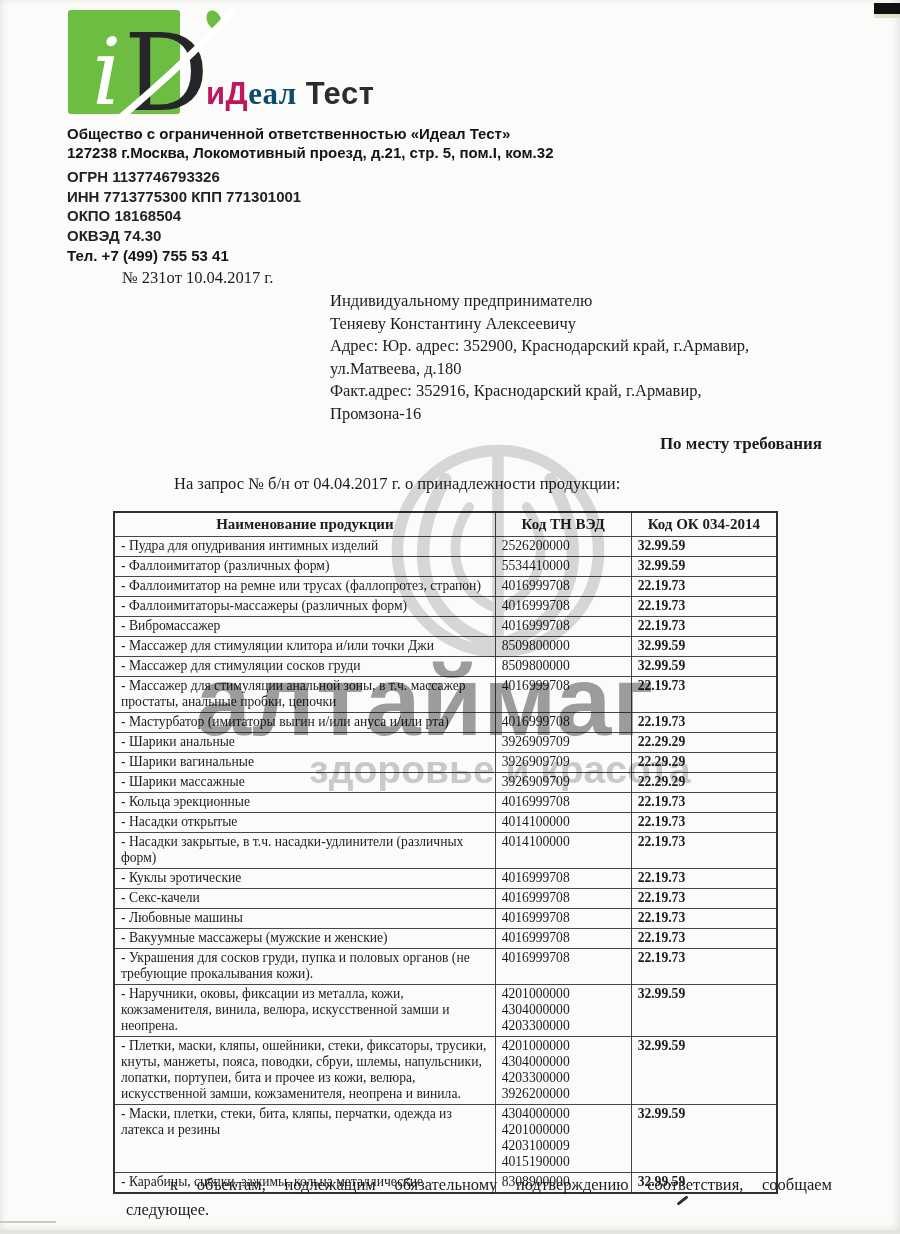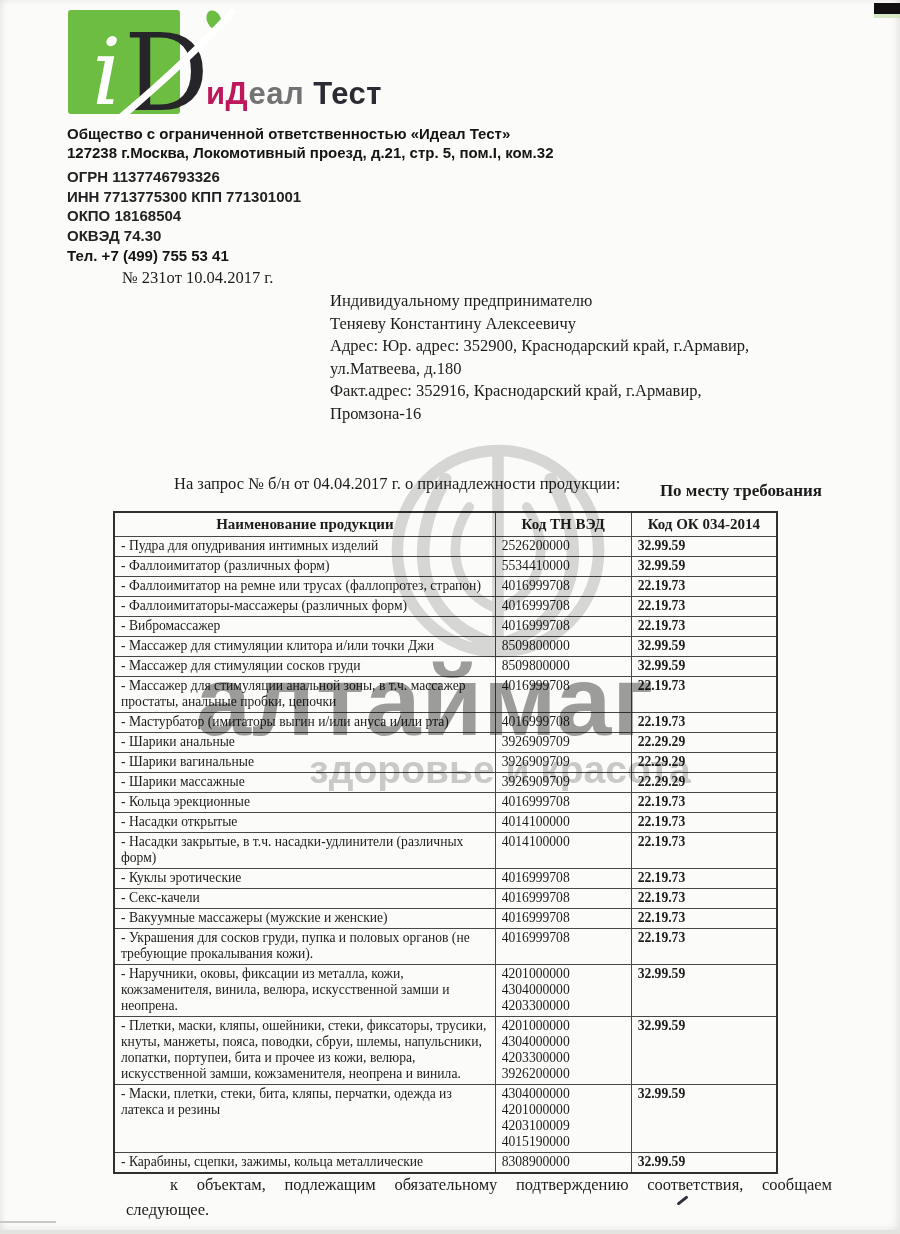--- a/index.html
+++ b/index.html
@@ -8,30 +8,30 @@
     background:#fbfbf9;overflow:hidden;
     box-shadow:inset -4px 0 8px rgba(0,0,0,.05), inset 0 -5px 8px rgba(0,0,0,.07), inset 3px 0 6px rgba(0,0,0,.03);
     font-family:"Liberation Serif", serif;color:#1c1c1c;
   }
   .abs{position:absolute;}
 
   
   .logo-svg{left:62px;top:6px;}
   .brand{left:206px;top:76px;font-family:"Liberation Sans",sans-serif;font-weight:bold;font-size:31px;letter-spacing:.5px;white-space:nowrap;}
   .brand .g{color:#be185d;}
-  .brand .d{color:#737373;font-weight:bold;}
+  .brand .d{color:#0c4a6e;font-weight:bold;font-family:Liberation Serif, serif;}
   .brand .t{color:#2b2b33;}
   .co-lines{left:67px;top:124px;font-family:"Liberation Sans",sans-serif;font-weight:bold;font-size:15px;line-height:19px;color:#141414;white-space:pre-line;}
   .reg-lines{left:67px;top:167px;font-family:"Liberation Sans",sans-serif;font-weight:600;font-size:15px;line-height:19.5px;color:#222;white-space:pre-line;}
   .phone{left:67px;top:247px;font-family:"Liberation Sans",sans-serif;font-weight:bold;font-size:15px;color:#141414;}
 
   
   .doc-number{left:122px;top:268px;font-size:16.5px;}
   .recipient{left:330px;top:290px;width:492px;text-align:left;font-size:16.5px;line-height:22.6px;white-space:pre-line;}
-  .to-whom{left:330px;top:434px;width:492px;text-align:right;font-weight:bold;font-size:17px;margin-top:47px;}
+  .to-whom{left:330px;top:434px;width:492px;text-align:right;font-weight:bold;font-size:17px;}
   .intro{left:174px;top:474px;font-size:16.5px;}
 
   
   .tbl-wrap{left:113px;top:511px;width:721px;}
   table.products{border-collapse:collapse;table-layout:fixed;width:665px;background:transparent;padding-left:36px;}
   table.products th, table.products td{border:1.5px solid #474747;vertical-align:top;}
   table.products{border:2px solid #303030;}
   table.products th{font-size:15px;font-weight:bold;text-align:center;padding:2px 4px;line-height:19px;}
   table.products td{font-size:13.6px;line-height:16px;padding:1px 6px 2px 6px;white-space:pre-line;}
   col.c1{width:57.5%;} col.c2{width:20.5%;} col.c3{width:22%;}
@@ -202,20 +202,25 @@
     <td class="c-tnved">4016999708</td>
     <td class="c-ok">22.19.73</td>
   </tr>
 
   <tr>
     <td class="c-name">- Секс-качели</td>
     <td class="c-tnved">4016999708</td>
     <td class="c-ok">22.19.73</td>
   </tr>
 
+  <tr>
+    <td class="c-name">- Любовные машины</td>
+    <td class="c-tnved">4016999708</td>
+    <td class="c-ok">22.19.73</td>
+  </tr>
 
   <tr>
     <td class="c-name">- Вакуумные массажеры (мужские и женские)</td>
     <td class="c-tnved">4016999708</td>
     <td class="c-ok">22.19.73</td>
   </tr>
 
   <tr>
     <td class="c-name">- Украшения для сосков груди, пупка и половых органов (не
 требующие прокалывания кожи).</td>

